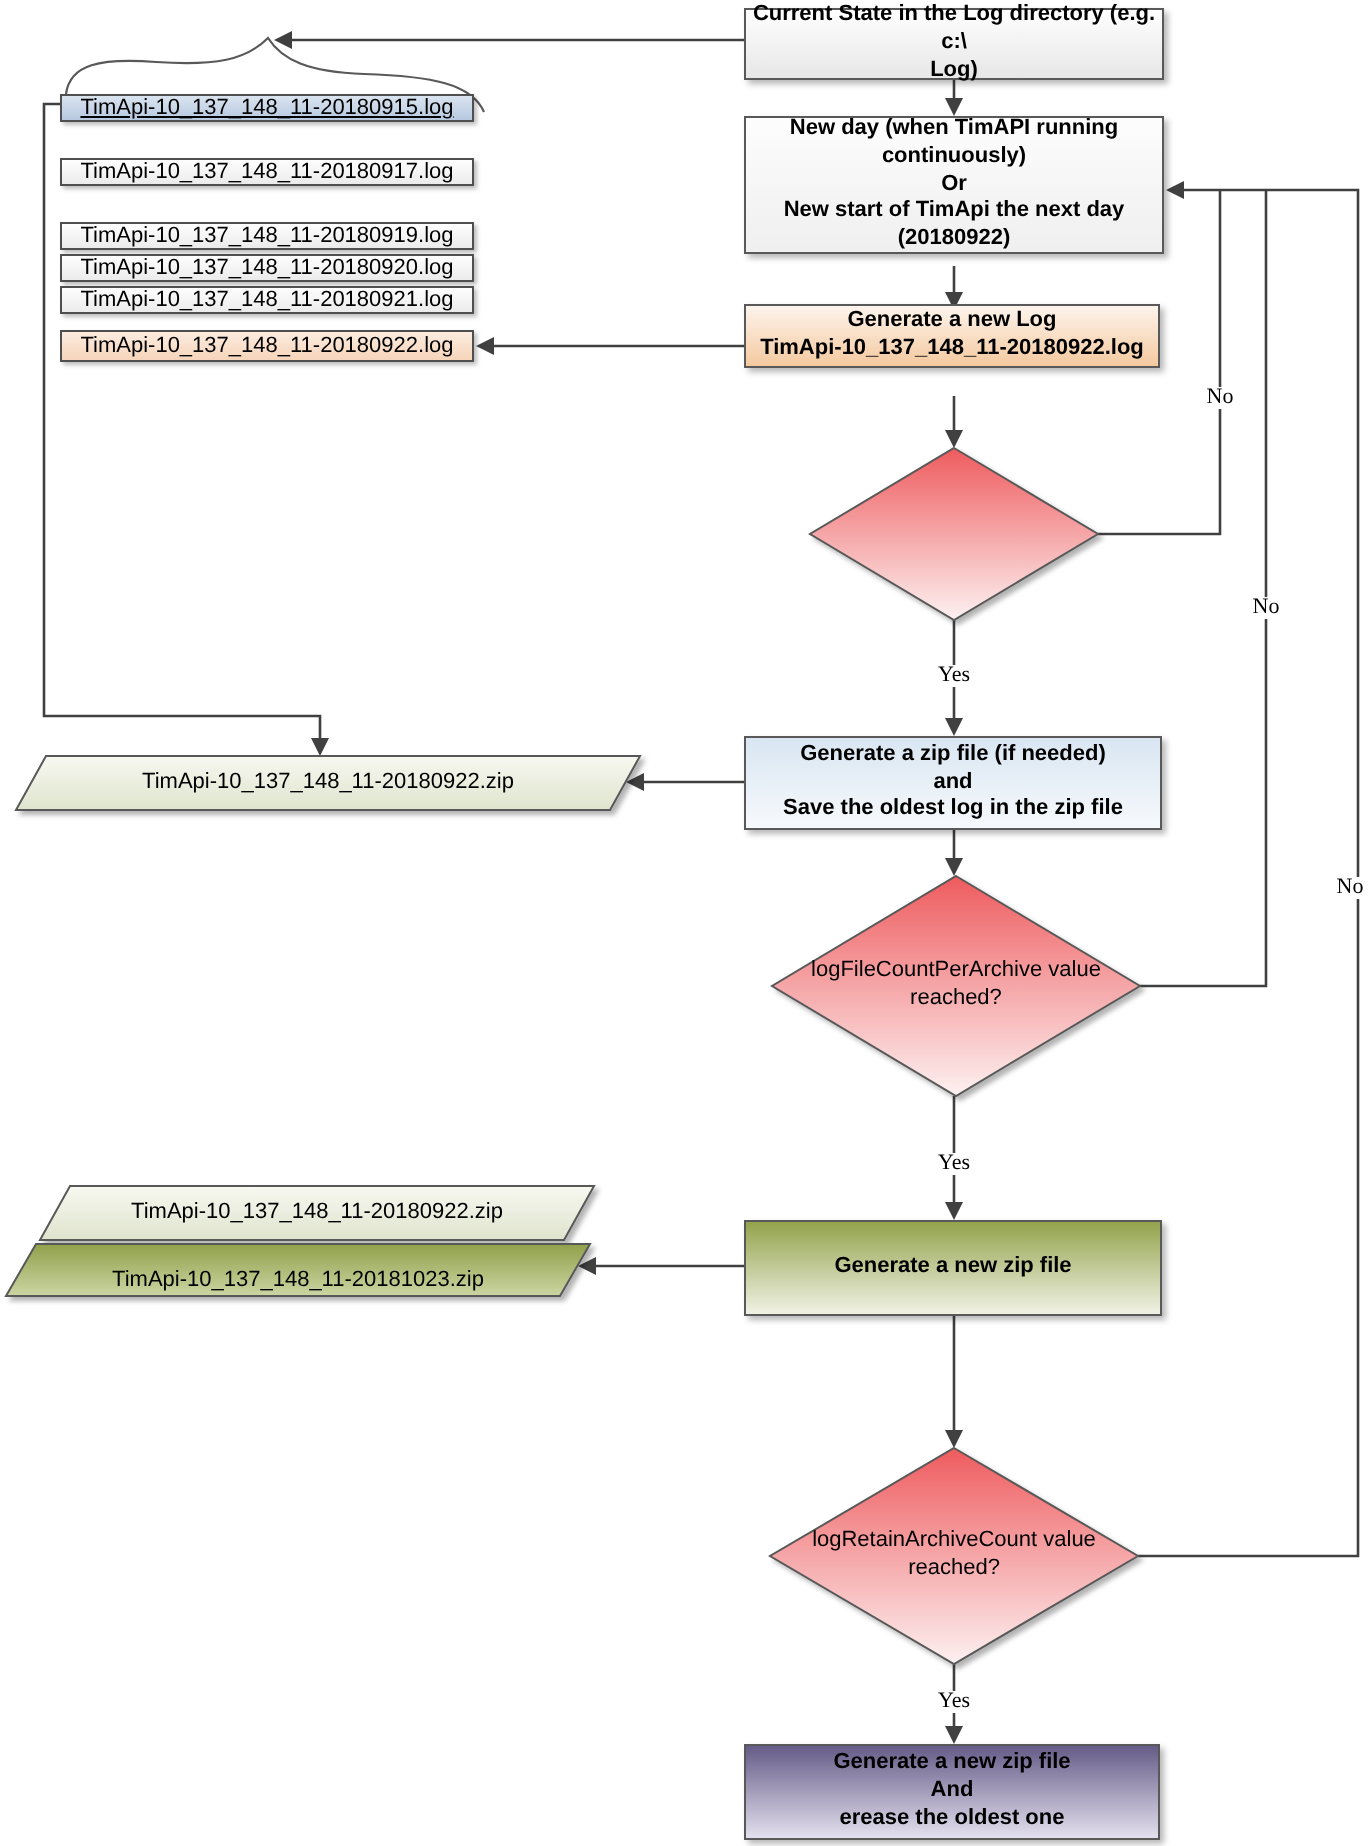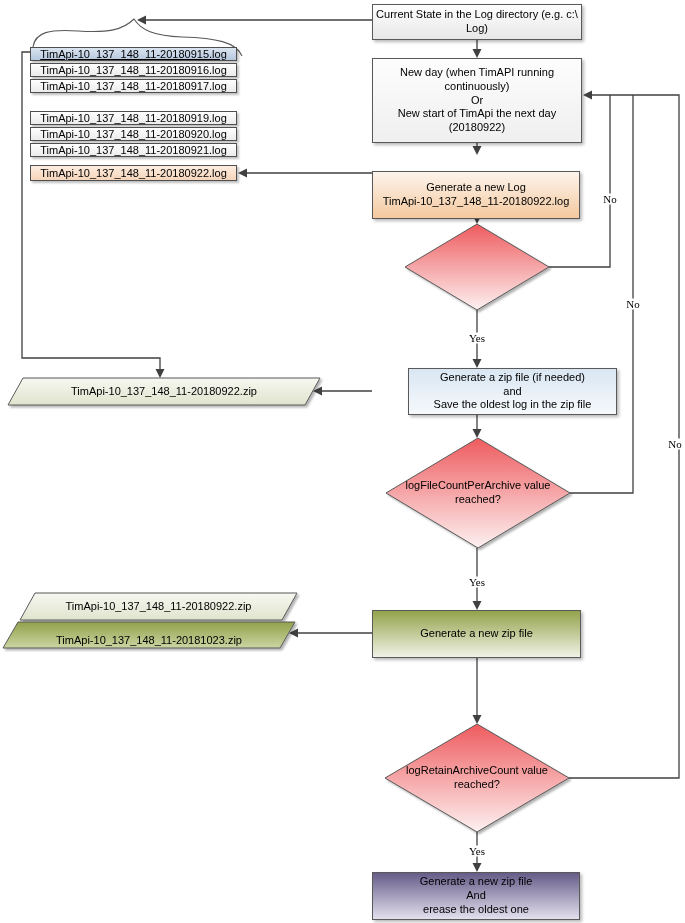--- a/index.html
+++ b/index.html
@@ -6,29 +6,30 @@
   #canvas{
     position:relative;width:685px;height:923px;background:#ffffff;
     font-family:"Liberation Sans", sans-serif;color:#000;overflow:hidden;
   }
   #wires{position:absolute;left:0;top:0;z-index:1;}
   .node{
     position:absolute;z-index:2;box-sizing:border-box;
     border:1px solid #595959;display:flex;align-items:center;justify-content:center;
     text-align:center;font-size:11px;line-height:1.25;white-space:pre-line;
     box-shadow:2px 2px 3px rgba(0,0,0,0.28);
+    font-weight:bold;
   }
   .txt{
     position:absolute;z-index:3;display:flex;align-items:center;justify-content:center;
     text-align:center;font-size:11px;line-height:1.25;white-space:pre-line;
   }
   .grey   {background:linear-gradient(#fefefe,#e7e7e7);}
   .grey2  {background:linear-gradient(#fdfdfd,#efefef);}
   .orange {background:linear-gradient(#fdf4ec,#f4c99f);}
-  .blue   {background:linear-gradient(#d9e6f2,#f6f9fc);margin-left:36px;}
+  .blue   {background:linear-gradient(#d9e6f2,#f6f9fc);}
   .green  {background:linear-gradient(#93a34c,#f1f2e5);}
   .purple {background:linear-gradient(#665c88,#e3e0ee);}
   .logrow{
     position:absolute;z-index:2;box-sizing:border-box;left:30px;width:207px;height:14px;
     border:1px solid #4f4f4f;display:flex;align-items:center;justify-content:center;
     font-size:11px;box-shadow:1.5px 1.5px 2px rgba(0,0,0,0.25);
     background:linear-gradient(#fefefe,#ebebeb);
   }
   .logrow.first{background:linear-gradient(#dae4f0,#b6c8df);text-decoration:underline;}
   .logrow.newlog{background:linear-gradient(#fcecdf,#f6d5ba);height:16px;}
@@ -99,35 +100,34 @@
     <polygon points="477,224 549,267 477,310 405,267" fill="url(#gRed)" stroke="#595959" stroke-width="1" filter="url(#ds)"></polygon>
     <polygon points="478,438 570,493 478,548 386,493" fill="url(#gRed)" stroke="#595959" stroke-width="1" filter="url(#ds)"></polygon>
     <polygon points="477,724 569,778 477,832 385,778" fill="url(#gRed)" stroke="#595959" stroke-width="1" filter="url(#ds)"></polygon>
 
     <polygon points="23,378 320,378 305,405 8,405" fill="url(#gPale)" stroke="#595959" stroke-width="1" filter="url(#ds)"></polygon>
     <polygon points="35,593 297,593 282,620 20,620" fill="url(#gPale)" stroke="#595959" stroke-width="1" filter="url(#ds)"></polygon>
     <polygon points="18,622 295,622 280,648 3,648" fill="url(#gGreen)" stroke="#595959" stroke-width="1" filter="url(#ds)"></polygon>
   </svg>
 
   <div class="logrow first" style="top:47px">TimApi-10_137_148_11-20180915.log</div>
-  <div class="logrow" style="top:63px">TimApi-10_137_148_11-20180916.log</div>
   <div class="logrow" style="top:79px">TimApi-10_137_148_11-20180917.log</div>
   <div class="logrow" style="top:111px">TimApi-10_137_148_11-20180919.log</div>
   <div class="logrow" style="top:127px">TimApi-10_137_148_11-20180920.log</div>
   <div class="logrow" style="top:143px">TimApi-10_137_148_11-20180921.log</div>
   <div class="logrow newlog" style="top:165px">TimApi-10_137_148_11-20180922.log</div>
 
   <div class="node grey" style="left:372px;top:4px;width:210px;height:36px">Current State in the Log directory (e.g. c:\
 Log)</div>
-  <div class="node grey2" style="left:372px;top:58px;width:210px;height:85px">New day (when TimAPI running
+  <div class="node grey2" style="left:372px;top:58px;width:210px;height:69px">New day (when TimAPI running
 continuously)
 Or
 New start of TimApi the next day
 (20180922)</div>
-  <div class="node orange" style="left:372px;top:171px;width:208px;height:48px">Generate a new Log
+  <div class="node orange" style="left:372px;top:152px;width:208px;height:32px">Generate a new Log
 TimApi-10_137_148_11-20180922.log</div>
   <div class="node blue" style="left:372px;top:368px;width:209px;height:47px">Generate a zip file (if needed)
 and
 Save the oldest log in the zip file</div>
   <div class="node green" style="left:372px;top:610px;width:209px;height:48px">Generate a new zip file</div>
   <div class="node purple" style="left:372px;top:872px;width:208px;height:48px">Generate a new zip file
 And
 erease the oldest one</div>
 
   <div class="txt" style="left:386px;top:471px;width:184px;height:44px">logFileCountPerArchive value

